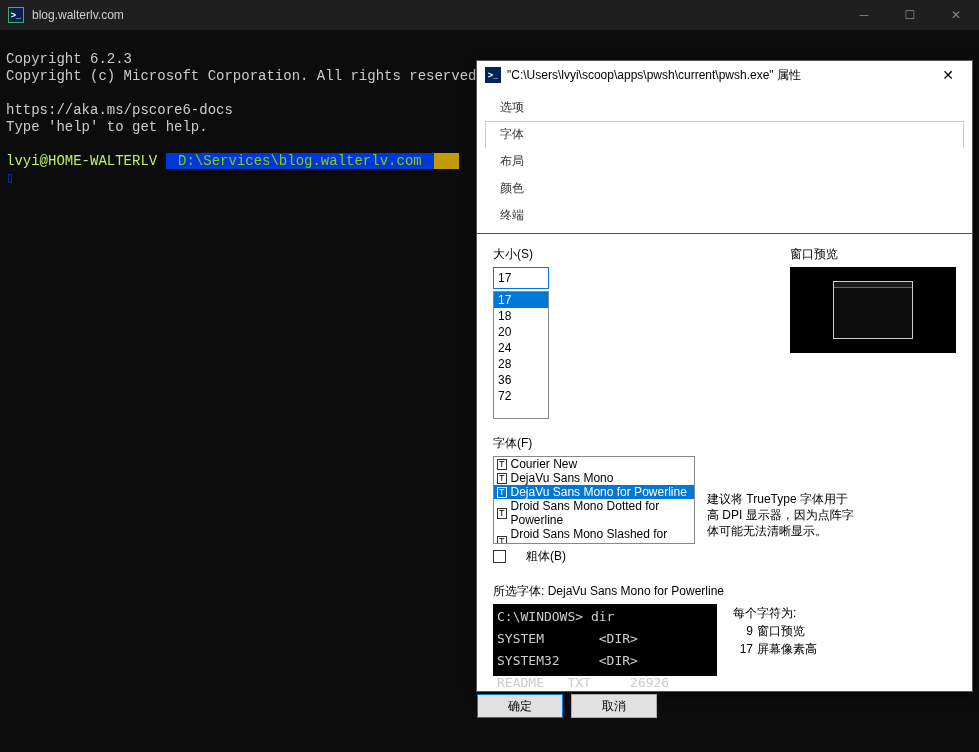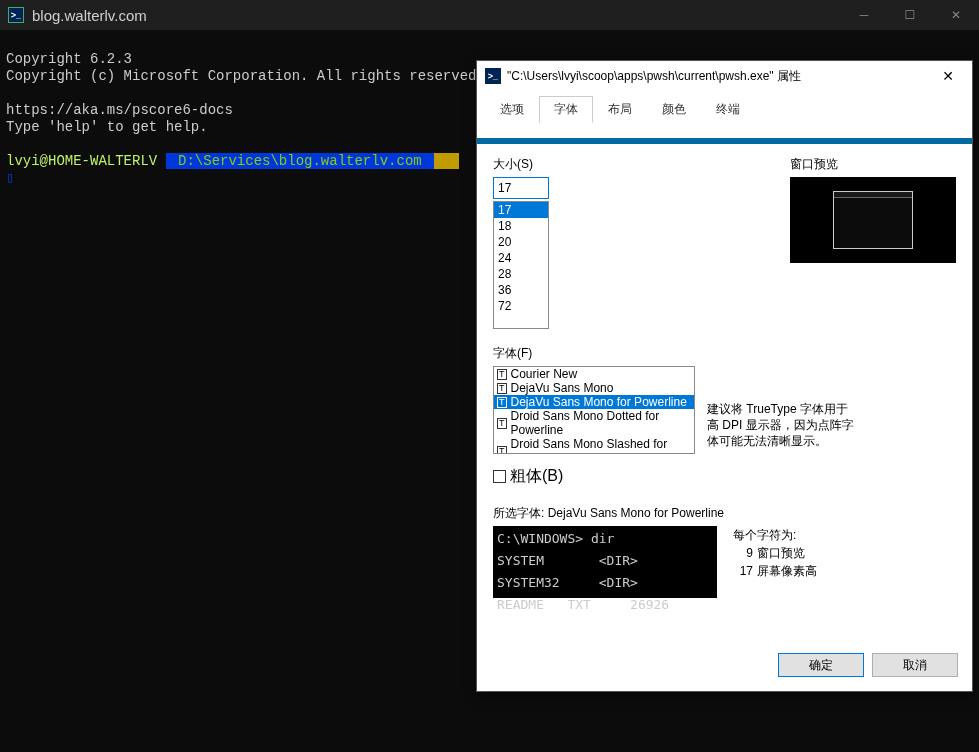--- a/index.html
+++ b/index.html
@@ -20,21 +20,21 @@
   padding-left: 8px;
 }
 .titlebar .icon-ps {
   width: 16px; height: 16px;
   background: #012456;
   border: 1px solid #4a6;
   margin-right: 8px;
   display:flex; align-items:center; justify-content:center;
   color:#fff; font-size:9px; font-weight:bold;
 }
-.titlebar .title { flex: 1; font-size: 15px; }
+.titlebar .title { flex: 1; font-size: 12px; }
 .titlebar .wbtn {
   width: 46px; height: 30px;
   display:flex; align-items:center; justify-content:center;
   color:#888;
 }
 .terminal {
   padding: 4px 6px;
   color: #cccccc;
   font-family: Consolas, "Courier New", monospace;
   font-size: 14px;
@@ -59,23 +59,24 @@
   height: 30px;
   display:flex; align-items:center;
   padding: 0 4px 0 8px;
   font-size: 12px;
 }
 .dlg-titlebar .icon-ps { width:16px; height:16px; background:#012456; margin-right:6px; display:flex;align-items:center;justify-content:center;color:#fff;font-size:9px;font-weight:bold;}
 .dlg-titlebar .t { flex:1; }
 .dlg-titlebar .close { width:40px; height:28px; display:flex;align-items:center;justify-content:center; font-size:14px;}
 .tabs {
   display:flex;
-  padding: 4px 8px 16px 8px;
-  border-bottom: 6px solid #0369a1;
+  padding: 4px 8px 5px 8px;
+  border-bottom: 1px solid #0369a1;
   gap: 0;
+  flex-direction: column;
 }
 .tab {
   padding: 4px 14px;
   font-size: 12px;
   color:#333;
   border: 1px solid transparent;
   position:relative; top:1px;
 }
 .tab.active {
   border: 1px solid #ccc;
@@ -123,37 +124,37 @@
   width: 202px; height: 88px;
   border:1px solid #888;
   overflow-y:scroll;
   font-size:12px;
 }
 .font-item { padding:0 3px; display:flex; align-items:center; gap:4px; }
 .font-item .tt { font-size:9px; border:1px solid #333; padding:0 1px; line-height:9px;}
 .font-item.sel { background:#0078d7; color:#fff; }
 .font-item.sel .tt { border-color:#fff; }
 .font-hint { font-size:12px; width: 150px; line-height:16px;margin-top:35px;}
-.bold-row { margin-top:12px; display:flex; align-items:center; gap:4px; font-size:16px;}
+.bold-row { margin-top:4px; display:flex; align-items:center; gap:20px; font-size:12px;}
 .bold-check { width:13px; height:13px; border:1px solid #333; }
 .sample-section { margin-top:18px; }
 .sample-row { display:flex; gap:16px; align-items:flex-start; margin-top:4px;}
 .sample-box {
   width: 224px; height: 72px;
   background:#000; color:#ccc;
   font-family: Consolas, monospace;
   font-size: 13px;
   padding: 2px 4px;
   white-space: pre;
   line-height: 22px;
 }
 .char-info { font-size:12px; line-height:18px;}
 .char-info .n { display:inline-block; width:20px; text-align:right; margin-right:4px;}
 .dlg-buttons {
-  display:flex; justify-content:flex-end; gap:8px;
+  display:flex; gap:8px;
   padding: 10px 14px 14px 0;
 }
 .btn {
   width: 86px; height: 24px;
   border:1px solid #adadad;
   background:#e1e1e1;
   font-size:12px;
   display:flex; align-items:center; justify-content:center;
 }
 .btn.primary { border:1px solid #0078d7; }

